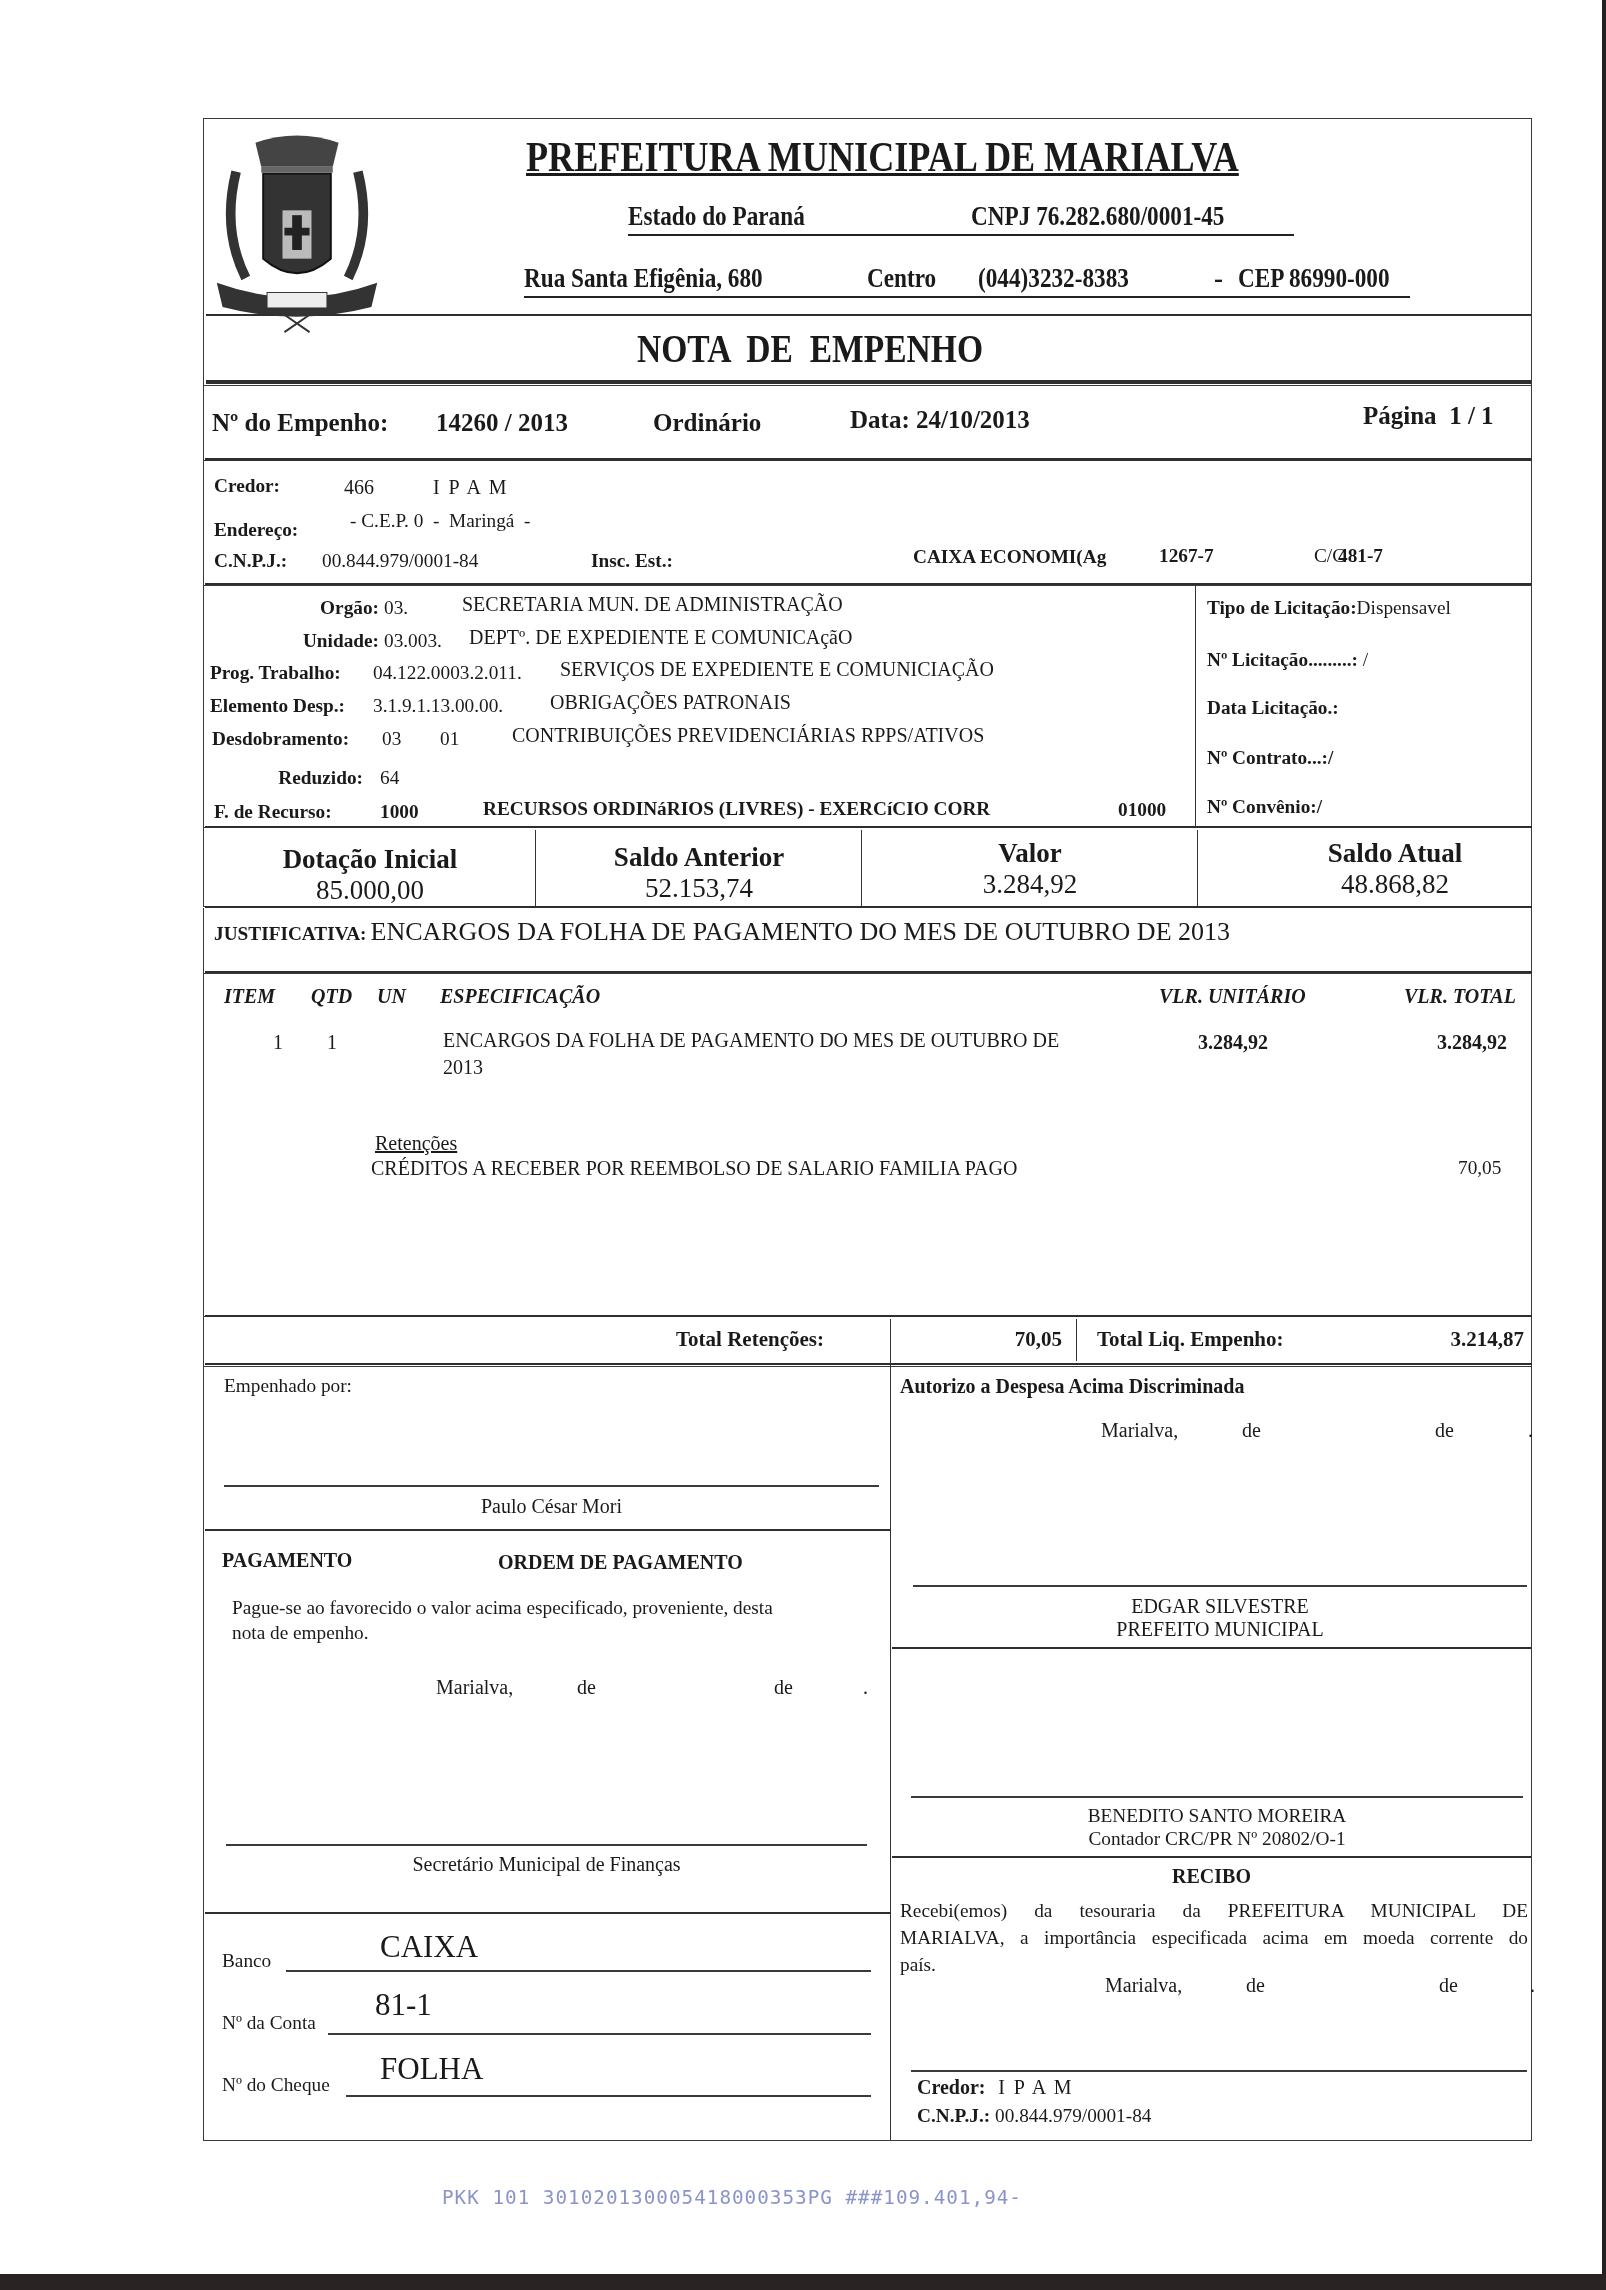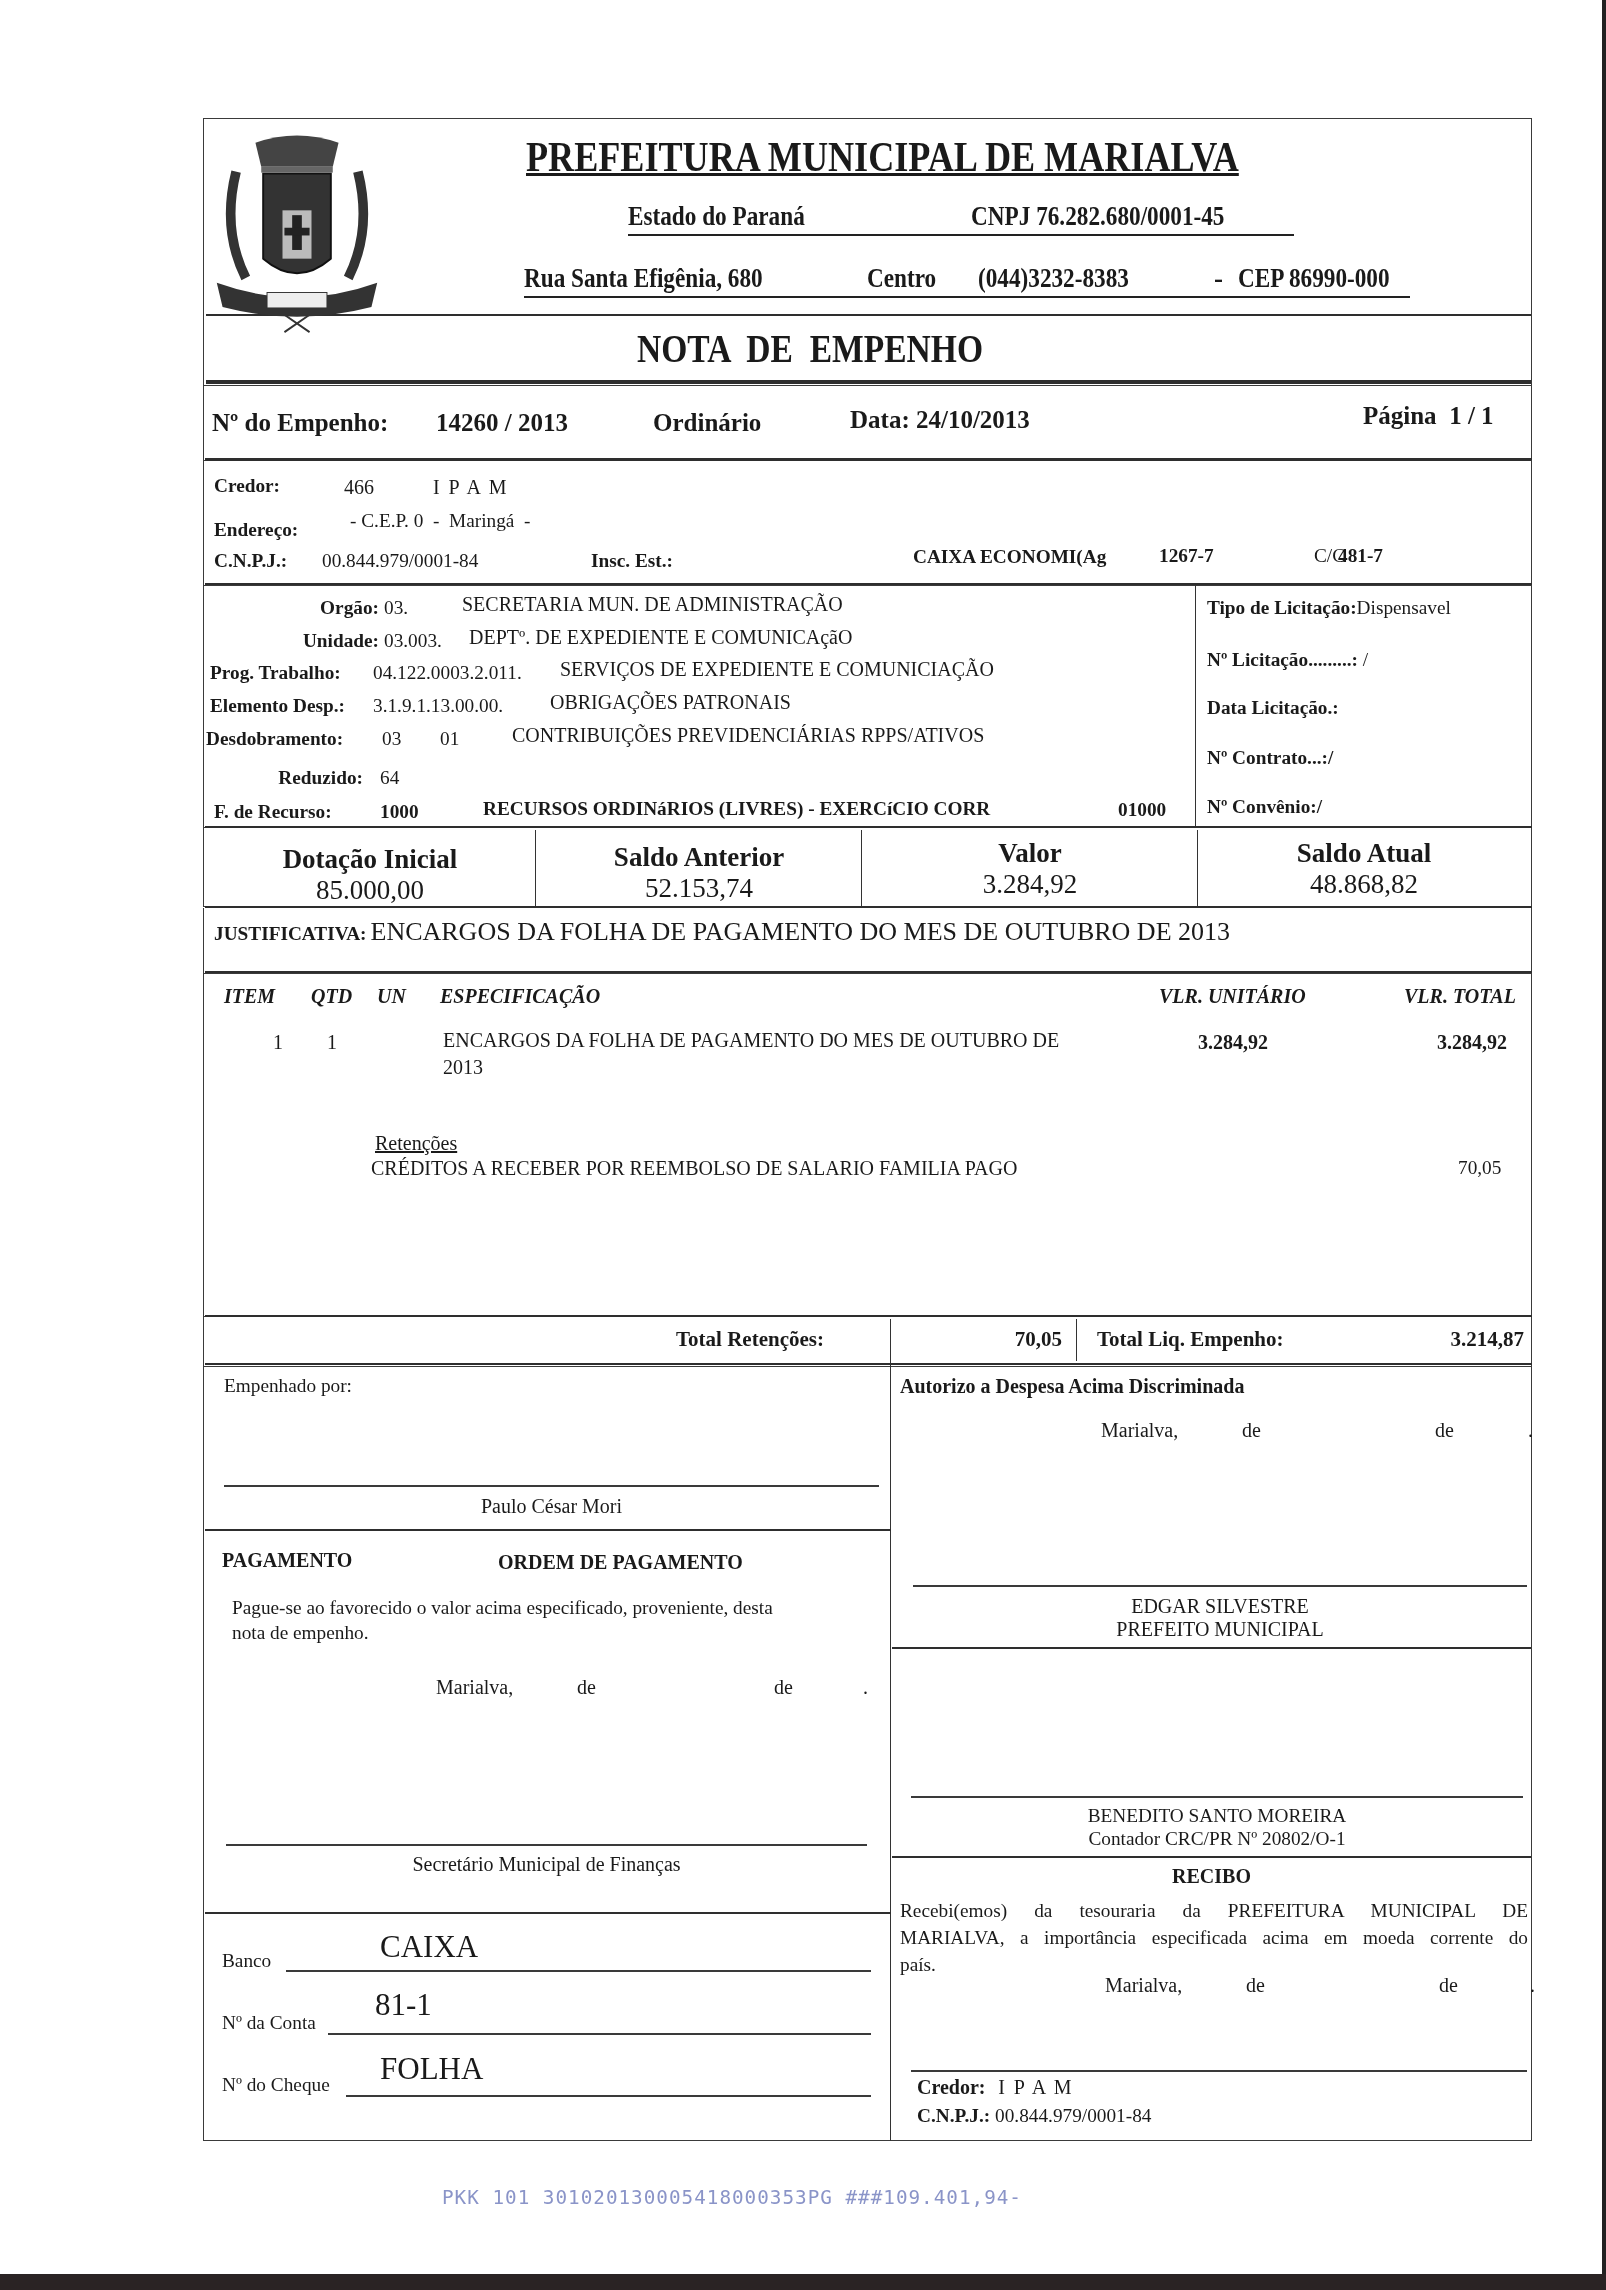--- a/index.html
+++ b/index.html
@@ -122,21 +122,21 @@
 <div class="abs t21" style="left:469px;top:626px;">DEPTº. DE EXPEDIENTE E COMUNICAçãO</div>
 
 <div class="abs b t20" style="left:210px;top:662px;">Prog. Trabalho:</div>
 <div class="abs t20" style="left:373px;top:662px;">04.122.0003.2.011.</div>
 <div class="abs t21" style="left:560px;top:658px;">SERVIÇOS DE EXPEDIENTE E COMUNICIAÇÃO</div>
 
 <div class="abs b t20" style="left:210px;top:695px;">Elemento Desp.:</div>
 <div class="abs t20" style="left:373px;top:695px;">3.1.9.1.13.00.00.</div>
 <div class="abs t21" style="left:550px;top:691px;">OBRIGAÇÕES PATRONAIS</div>
 
-<div class="abs b t20" style="left:206px;top:728px;text-align:center;">Desdobramento:</div>
+<div class="abs b t20" style="left:212px;top:728px;text-align:center;">Desdobramento:</div>
 <div class="abs t20" style="left:382px;top:728px;">03</div>
 <div class="abs t20" style="left:440px;top:728px;">01</div>
 <div class="abs t21" style="left:512px;top:724px;">CONTRIBUIÇÕES PREVIDENCIÁRIAS RPPS/ATIVOS</div>
 
 <div class="abs b t20 right" style="left:209px;top:767px;width:154px;">Reduzido:</div>
 <div class="abs t20" style="left:380px;top:767px;">64</div>
 
 <div class="abs b t20" style="left:214px;top:801px;">F. de Recurso:</div>
 <div class="abs b t20" style="left:380px;top:801px;">1000</div>
 <div class="abs b t20" style="left:483px;top:798px;">RECURSOS ORDINáRIOS (LIVRES) - EXERCíCIO CORR</div>
@@ -169,21 +169,21 @@
   <div class="t28">85.000,00</div>
 </div>
 <div class="abs center" style="left:537px;top:842px;width:324px;">
   <div class="b t28">Saldo Anterior</div>
   <div class="t28">52.153,74</div>
 </div>
 <div class="abs center" style="left:863px;top:838px;width:334px;">
   <div class="b t28">Valor</div>
   <div class="t28">3.284,92</div>
 </div>
-<div class="abs center" style="left:1199px;top:838px;width:330px;">
+<div class="abs center" style="left:1199px;top:838px;width:330px;padding-left:31px;">
   <div class="b t28">Saldo Atual</div>
   <div class="t28">48.868,82</div>
 </div>
 <div class="abs" style="left:205px;top:906px;width:1327px;">
     <div class="hline"></div>
   </div>
 
 <div class="abs frame" style="left:203px;top:908px;width:1329px;height:66px;border-top:none;"></div>
 <div class="abs" style="left:214px;top:917px;">
   <span class="b" style="font-size:19.3px;">JUSTIFICATIVA:</span>

